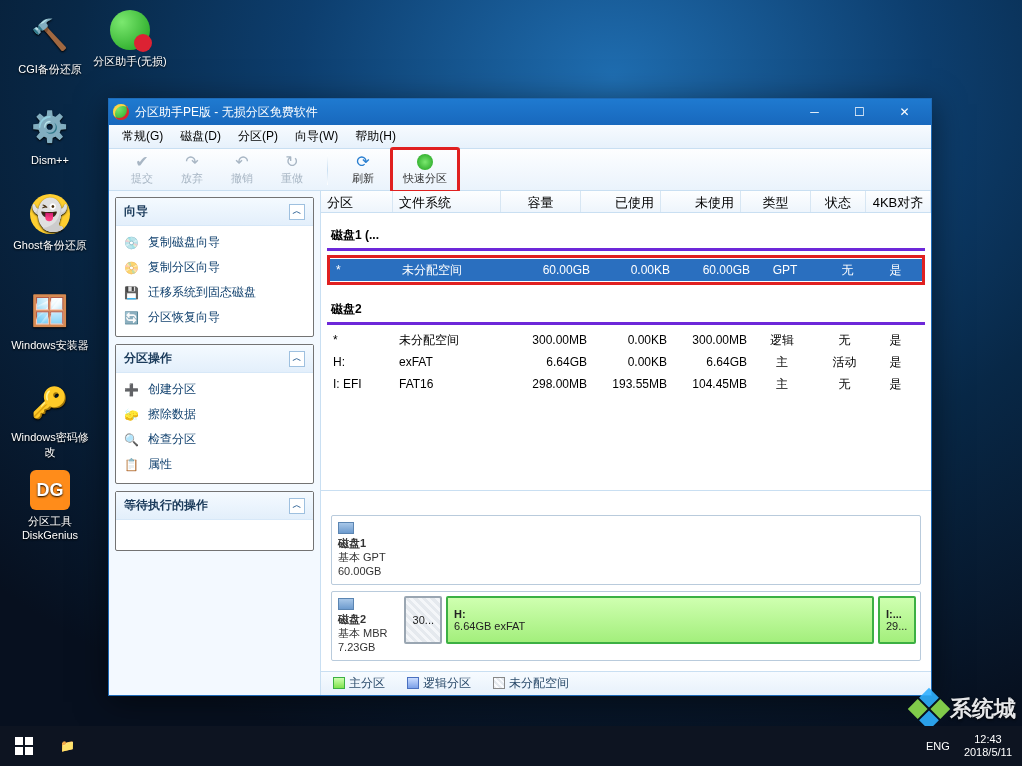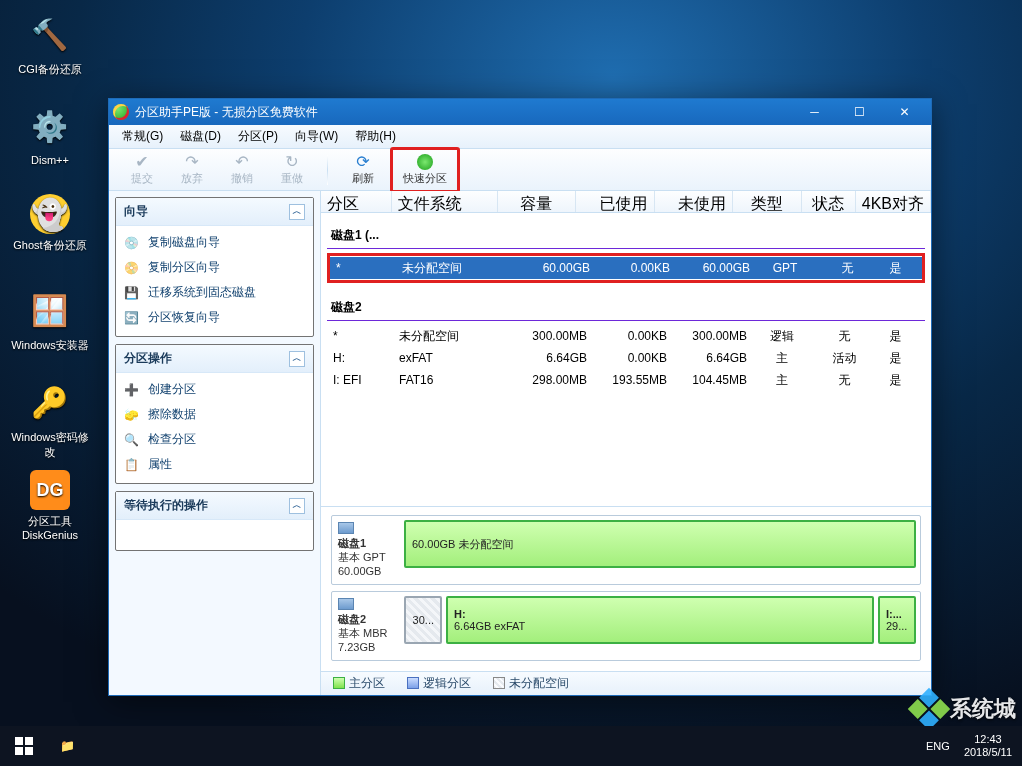--- a/index.html
+++ b/index.html
@@ -45,34 +45,34 @@
 .leftpanel { width: 212px; background: #f3f9ff; border-right: 1px solid #c9dff2; padding: 6px; display: flex; flex-direction: column; gap: 7px; }
 .panelbox { border: 1px solid #737373; border-radius: 2px; background: #fff; }
 .panelhead { display: flex; align-items: center; justify-content: space-between; padding: 5px 8px; background: linear-gradient(#f4faff,#e3effb); border-bottom: 1px solid #d7e8f8; font-weight: bold; color: #1a3a5a; }
 .collapser { width: 16px; height: 16px; border: 1px solid #9ec0df; background: #fff; display: flex; align-items: center; justify-content: center; font-size: 9px; color: #2a5f93; cursor: pointer; }
 .panelbody { padding: 4px 6px 6px; }
 .li { display: flex; align-items: center; gap: 8px; padding: 4px 2px; color: #12426f; cursor: pointer; }
 .li .pic { width: 16px; height: 16px; display: flex; align-items: center; justify-content: center; }
 
 
 .rightpanel { flex: 1; display: flex; flex-direction: column; min-width: 0; }
-.tablehdr { display: flex; background: linear-gradient(#fdfeff,#eef5fc); border-bottom: 1px solid #c9dff2; height: 22px; font-size: 16px; }
+.tablehdr { display: flex; background: linear-gradient(#fdfeff,#eef5fc); border-bottom: 1px solid #c9dff2; height: 22px; font-size: 13px; }
 .th { border-right: 1px solid #d7e6f3; padding: 3px 6px; white-space: nowrap; }
 .c1{width:72px;} .c2{width:108px;} .c3{width:80px;text-align:center;} .c4{width:80px;text-align:right;} .c5{width:80px;text-align:right;} .c6{width:70px;text-align:center;} .c7{width:55px;text-align:center;} .c8{flex:1;text-align:center;}
 
 .tablebody { flex: 1; overflow: auto; padding: 8px 6px 4px; }
 .drow { display: flex; padding: 3px 6px; height: 22px; align-items: center; white-space: nowrap; }
 .drow > div { } 
 .drow .c1{width:66px;} .drow .c2{width:108px;} .drow .c3{width:80px;text-align:right;} .drow .c4{width:80px;text-align:right;} .drow .c5{width:80px;text-align:right;} .drow .c6{width:70px;text-align:center;} .drow .c7{width:55px;text-align:center;} .drow .c8{flex:1;text-align:center;}
-.grouphdr { font-weight: bold; padding: 6px 4px 4px; border-bottom: 1px solid #6d28d9; margin-bottom: 4px; }
+.grouphdr { font-weight: bold; padding: 6px 4px 4px; border-bottom: 3px solid #6d28d9; margin-bottom: 4px; }
 .selrow { background: #2a6fbf; color: #fff; }
 .selwrap { border: 3px solid #e02020; padding: 1px 0; margin: 4px 0 10px; }
 
 
-.diskmaps { border-top: 1px solid #c9dff2; padding: 8px 10px 4px; background: #fff; }
+.diskmaps { border-top: 1px solid #c9dff2; padding: 24px 10px 4px; background: #fff; }
 .diskbox { border: 1px solid #b9cbdc; border-radius: 2px; padding: 4px; display: flex; gap: 6px; margin-bottom: 6px; }
 .diskinfo { width: 62px; font-size: 11px; line-height: 14px; color: #333; padding: 2px; }
 .diskinfo .dico { width: 16px; height: 12px; background: linear-gradient(#a8c7e8,#6d9bce); border: 1px solid #5b85b2; margin-bottom: 2px; }
 .bars { flex: 1; display: flex; gap: 4px; }
 .bar { position: relative; border: 2px solid #3cb043; border-radius: 2px; background: linear-gradient(#cfffb0,#a3ef7c); height: 48px; padding: 3px 6px; font-size: 11px; color: #222; display: flex; flex-direction: column; justify-content: center; overflow: hidden; }
 .bar.gray { border-color: #9aa6b2; background: repeating-linear-gradient(45deg,#e5e9ee,#e5e9ee 3px,#f4f6f9 3px,#f4f6f9 6px); text-align: right; }
 .bar .h { font-weight: bold; }
 
 .legend { height: 24px; background: linear-gradient(#f7fbff,#e7f1fb); border-top: 1px solid #c9dff2; display: flex; align-items: center; gap: 22px; padding: 0 12px; font-size: 12px; color: #2a4a6a; }
 .sw { width: 12px; height: 12px; display: inline-block; margin-right: 4px; vertical-align: -2px; border: 1px solid #888; }
@@ -94,20 +94,25 @@
 
   <div class="icons-col">
     <div class="dicon"><div class="glyph">🔨</div><span>CGI备份还原</span></div>
     <div class="dicon"><div class="glyph" style="color:#5cc8ff">⚙️</div><span>Dism++</span></div>
     <div class="dicon"><div class="glyph" style="background:#ffcf30;border-radius:50%;width:40px;height:40px;display:flex;align-items:center;justify-content:center">👻</div><span>Ghost备份还原</span></div>
     <div class="dicon"><div class="glyph">🪟</div><span>Windows安装器</span></div>
     <div class="dicon"><div class="glyph" style="color:#ffcf30">🔑</div><span>Windows密码修改</span></div>
     <div class="dicon"><div class="glyph" style="background:#ff8c1a;border-radius:6px;width:40px;height:40px;color:#fff;font-weight:bold;font-size:18px">DG</div><span>分区工具DiskGenius</span></div>
   </div>
 
+  <div class="icons-col2">
+    <div class="dicon"><div class="glyph" style="background:radial-gradient(circle at 30% 30%,#7be86f,#1b9e1b);border-radius:50%;width:40px;height:40px;position:relative">
+          <div style="position:absolute;right:-2px;bottom:-2px;width:18px;height:18px;border-radius:50%;background:#d23"></div>
+        </div><span>分区助手(无损)</span></div>
+  </div>
 
   <div class="window">
     <div class="titlebar">
       <div class="ticon"></div>
       <span>分区助手PE版 - 无损分区免费软件</span>
       <div class="winbtns">
         <div class="winbtn">─</div>
         <div class="winbtn">☐</div>
         <div class="winbtn close">✕</div>
       </div>
@@ -272,25 +277,20 @@
         </div>
 
         <div class="diskmaps">
           <div class="diskbox">
             <div class="diskinfo">
               <div class="dico"></div>
               <b>磁盘1</b><br>
               <span>基本 GPT</span><br>
               <span>60.00GB</span>
             </div>
-            <div class="bars">
-              <div class="bar" style="flex:1">
-                  <span>60.00GB 未分配空间</span>
-                </div>
-            </div>
           </div>
 
           <div class="diskbox">
             <div class="diskinfo">
               <div class="dico"></div>
               <b>磁盘2</b><br>
               <span>基本 MBR</span><br>
               <span>7.23GB</span>
             </div>
             <div class="bars">

